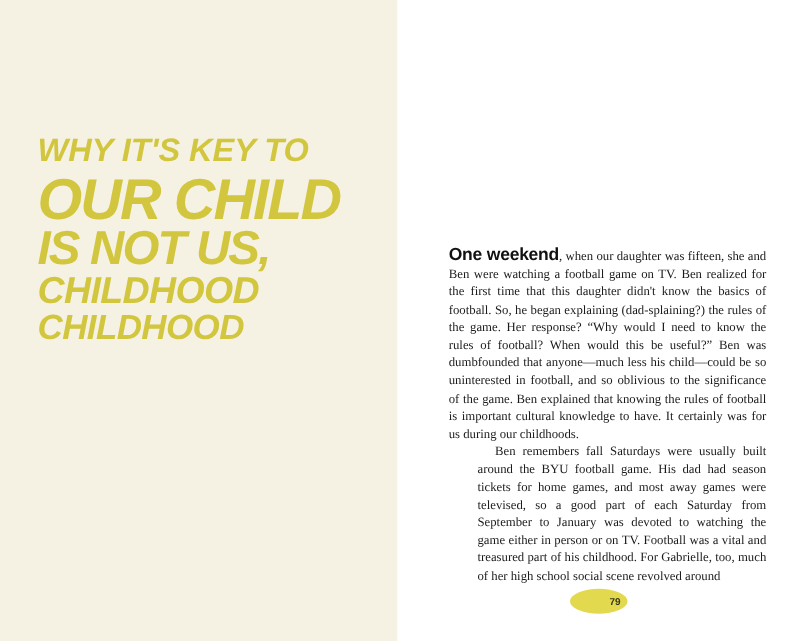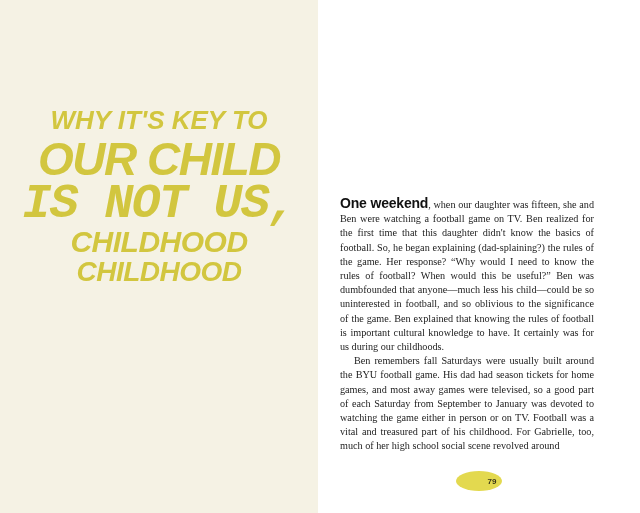--- a/index.html
+++ b/index.html
@@ -26,67 +26,67 @@
     height: 513px;
     background: #f5f2e4;
     box-sizing: border-box;
     overflow: hidden;
   }
   .display-block {
     position: absolute;
     left: 0;
     right: 0;
     top: 108px;
-    padding: 0 0;
-    text-align: center;
+    padding: 0 30px;
     font-family: "Liberation Sans", sans-serif;
     font-weight: bold;
     font-style: italic;
     color: #d2c63f;
     letter-spacing: -0.5px;
     line-height: 0.96;
   }
   .dl {
     display: block;
     white-space: nowrap;
   }
   .l1 { font-size: 26px; letter-spacing: 0px; }
   .l2 { font-size: 26px; letter-spacing: 0px; margin-top: 2px; }
   .l3 { font-size: 46px; margin-top: 4px; letter-spacing: -1.5px; }
-  .l4 { font-size: 48px; letter-spacing: -1.5px; font-family: Liberation Mono, monospace; }
+  .l4 { font-size: 38px; letter-spacing: -1.5px; }
   .l5 { font-size: 25px; margin-top: 4px; }
   .l6 { font-size: 30px; margin-top: 1px; }
   .l7 { font-size: 34px; margin-top: 3px; letter-spacing: -1px; }
   .l8 { font-size: 28px; margin-top: 2px; }
 
   
   .page-right {
     position: relative;
     width: 322px;
     height: 513px;
     background: #ffffff;
     box-sizing: border-box;
   }
   .body-col {
     position: absolute;
-    left: 22px;
+    left: 41px;
     top: 196px;
     width: 254px;
   }
   .body-col p {
     margin: 0;
     font-size: 10.2px;
     line-height: 14.2px;
     text-align: justify;
     color: #1b1b1b;
     font-family: "Liberation Serif", serif;
     hyphens: auto;
   }
   .body-col p + p {
     text-indent: 14px;
+    margin-left: 23px;
   }
   .lead-in {
     font-family: "Liberation Sans", sans-serif;
     font-weight: bold;
     font-size: 14px;
     letter-spacing: -0.2px;
     color: #111;
   }
   .folio {
     position: absolute;

